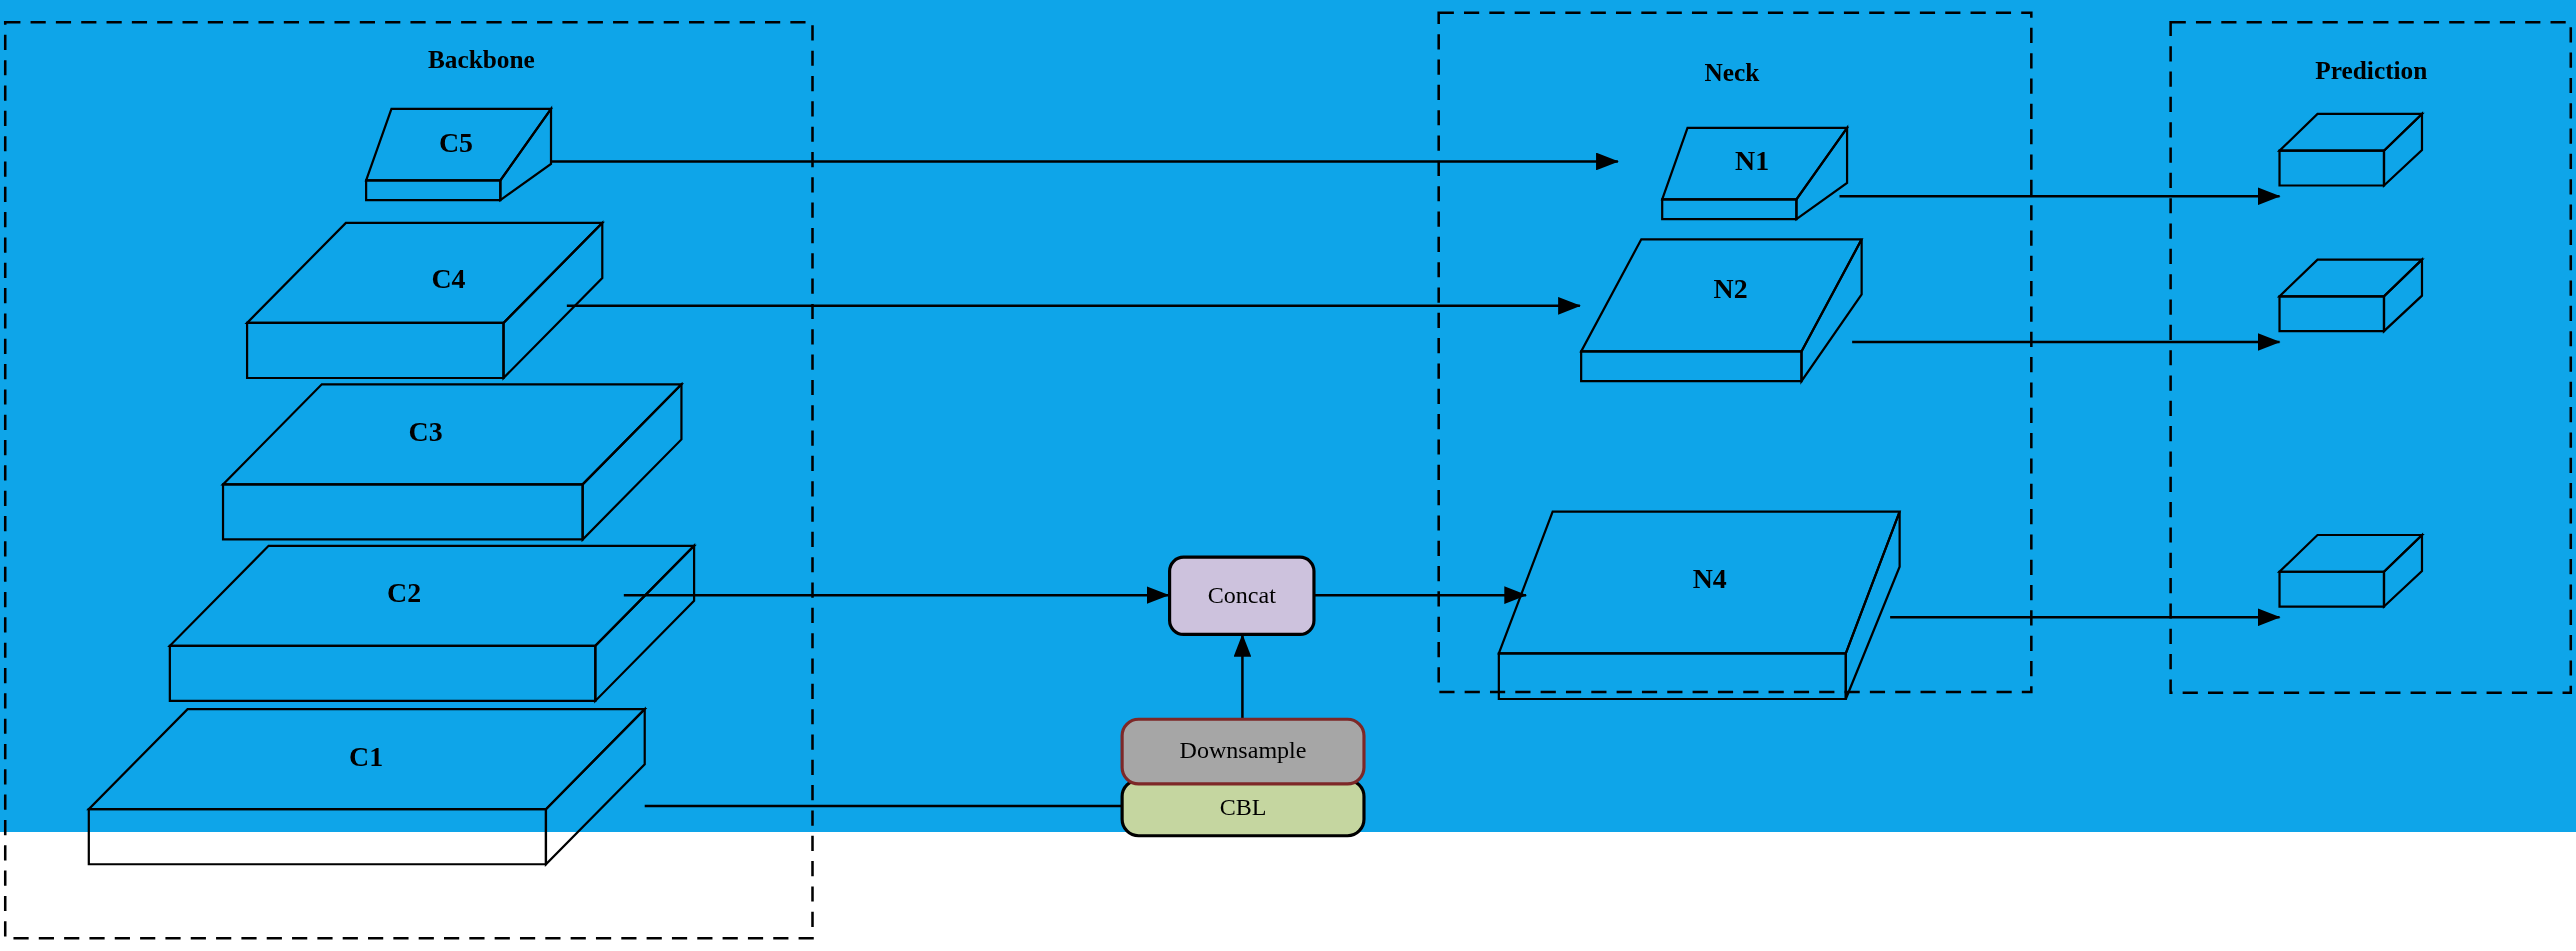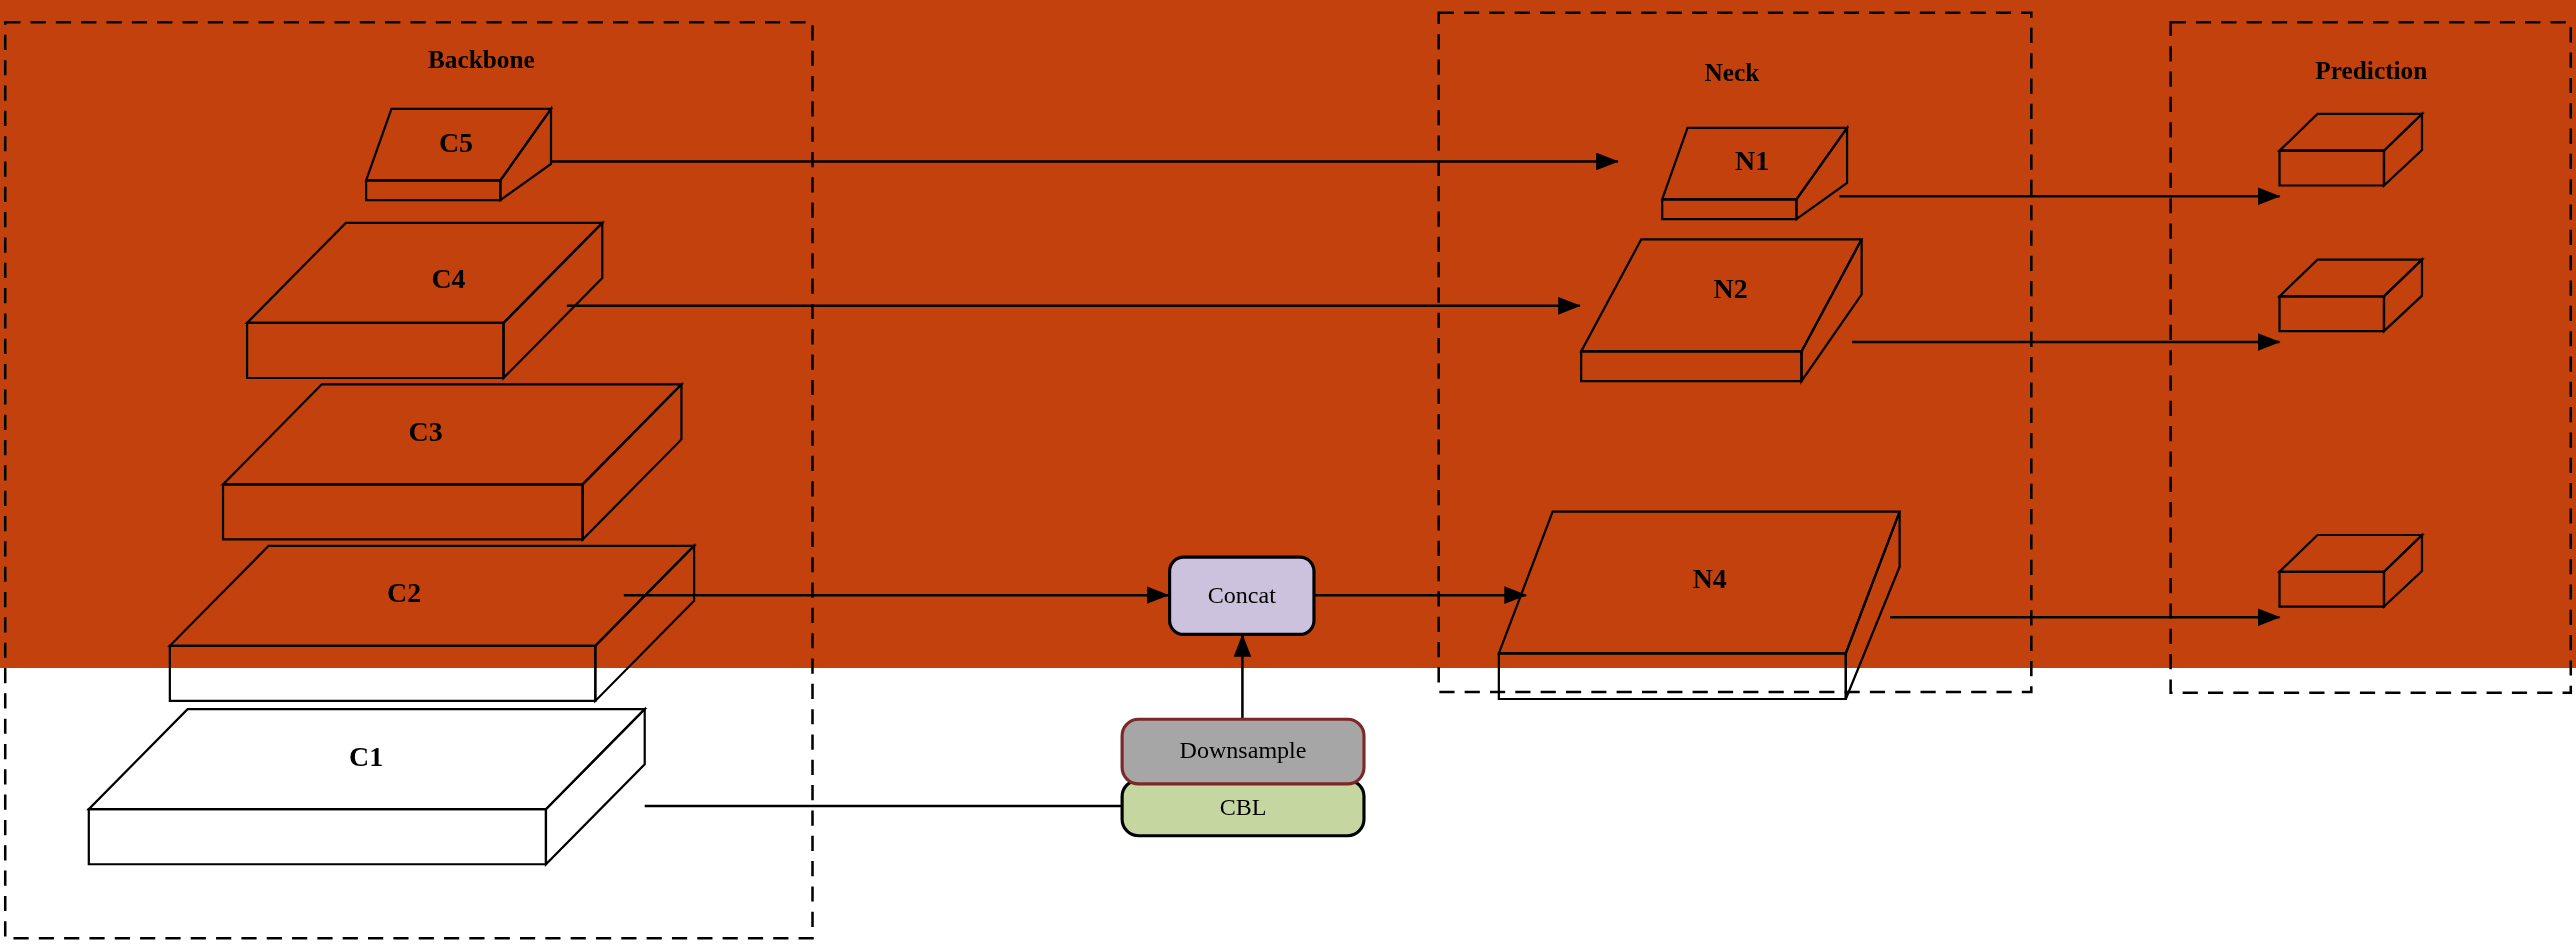--- a/index.html
+++ b/index.html
@@ -1,18 +1,18 @@
 <!DOCTYPE html>
 <html style="font-size:10px"><head>
 <meta charset="utf-8">
 <style>
   html,body{margin:0;padding:0;background:#ffffff;}
   body{width:2576px;height:951px;overflow:hidden;
        font-family:"Liberation Serif","DejaVu Serif",serif;}
-  #stage{position:relative;width:2576px;height:668px;background:#c2410c;}
+  #stage{position:relative;width:2576px;height:832px;background:#0ea5e9;}
   svg#canvas{position:absolute;left:0;top:0;width:2576px;height:951px;display:block;}
   .grp-title{font-family:"Liberation Serif","DejaVu Serif",serif;font-weight:bold;
              font-size:40px;fill:#000;text-anchor:middle;dominant-baseline:middle;}
   .slab-label{font-family:"Liberation Serif","DejaVu Serif",serif;font-weight:bold;
               font-size:44px;fill:#000;text-anchor:middle;dominant-baseline:middle;}
   .op-label{font-family:"Liberation Serif","DejaVu Serif",serif;font-weight:normal;
             font-size:38px;fill:#000;text-anchor:middle;dominant-baseline:middle;}
   .dash-group{fill:none;stroke:#000;stroke-width:4;stroke-dasharray:24 16;}
   .edge{stroke:#000;stroke-width:3.5;fill:none;}
   .conn{stroke:#000;stroke-width:4;fill:none;}

